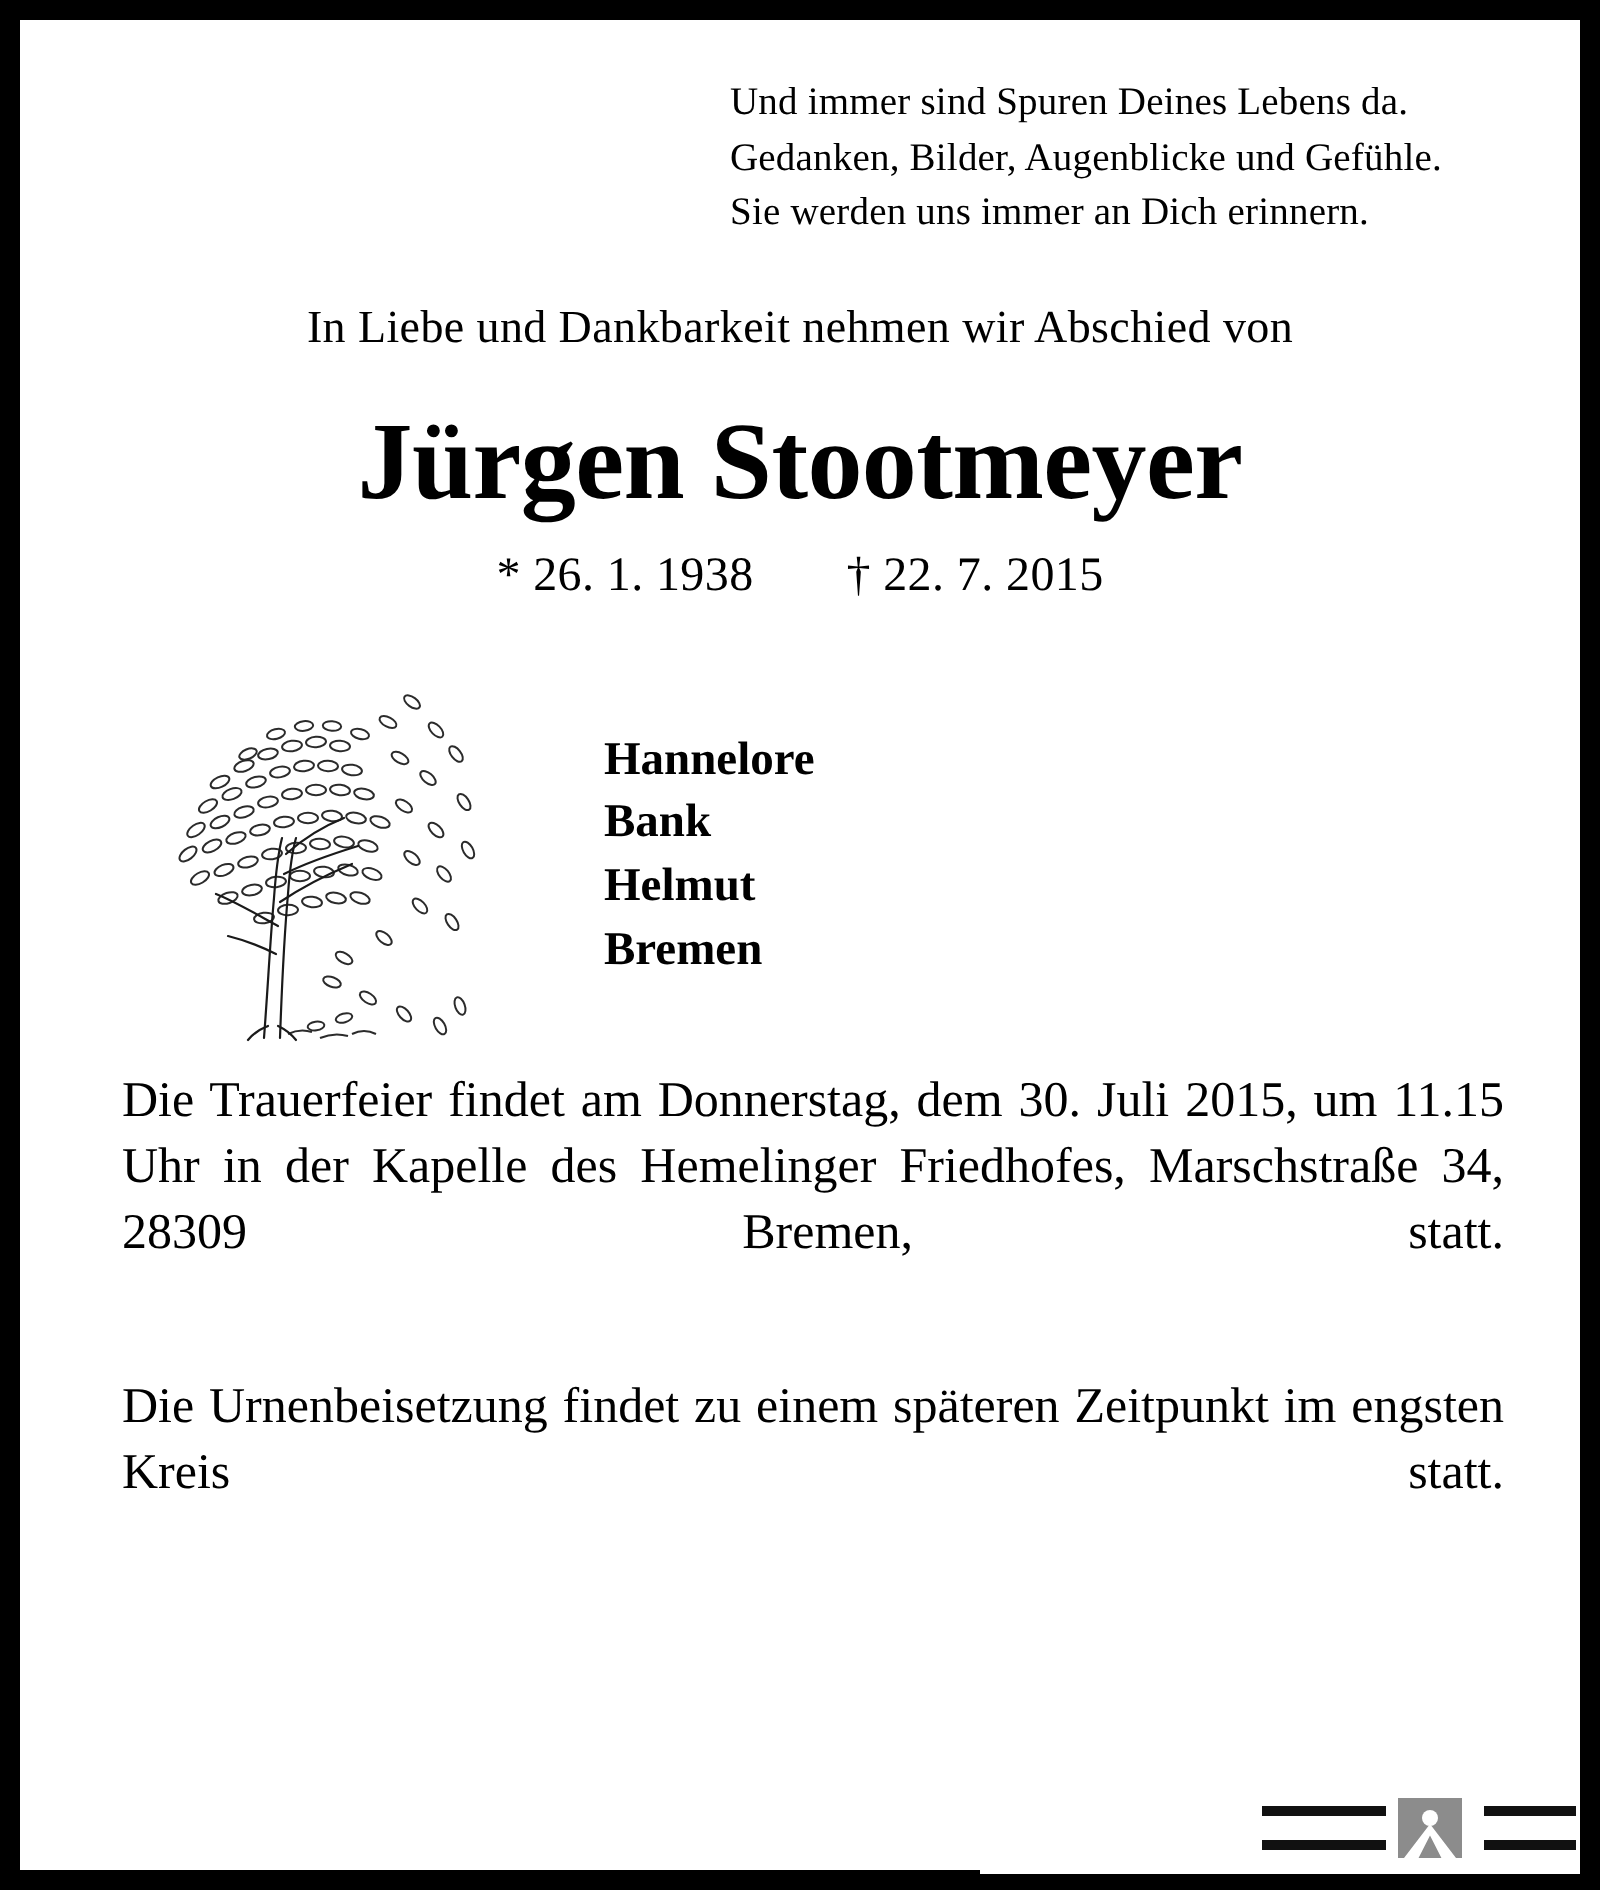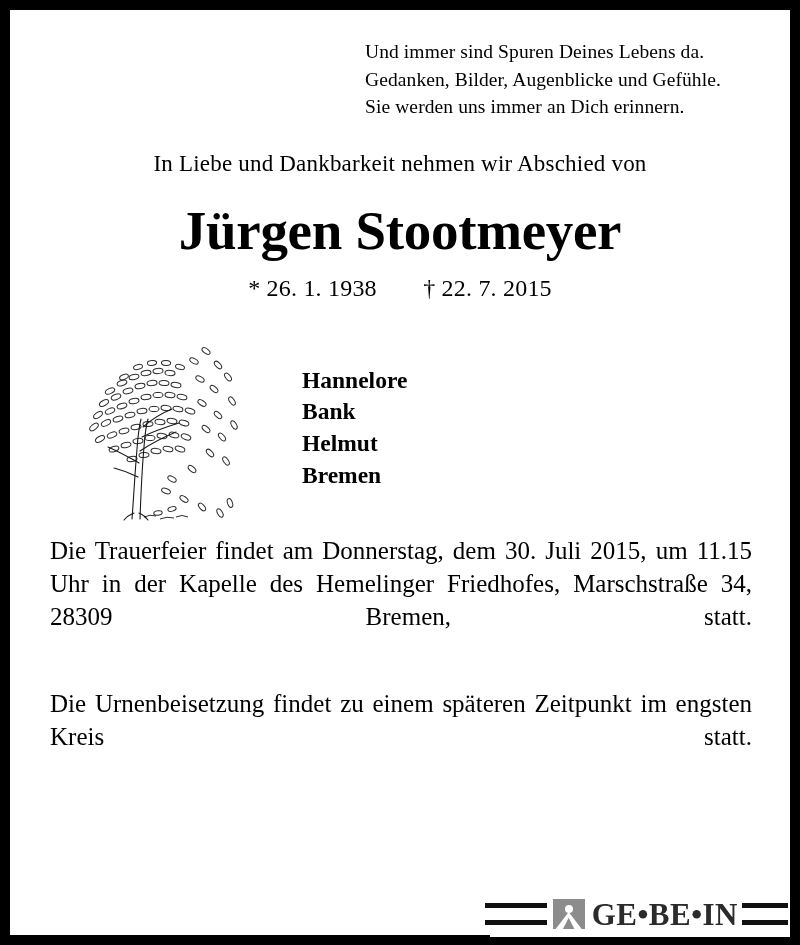--- a/index.html
+++ b/index.html
@@ -102,21 +102,21 @@
     line-height: 1.345;
     white-space: nowrap;
   }
 
   
   #body-text {
     margin-top: 6px;
     padding: 0 8px 0 10px;
   }
   #body-text p {
-    margin: 0 0 22px 0;
+    margin: 0 0 22px 11px;
     font-size: 25px;
     line-height: 1.305;
     text-align: justify;
     text-justify: inter-word;
   }
   #body-text p:last-child { margin-bottom: 0; }
   #body-text p::after {
     content: "";
     display: inline-block;
     width: 100%;
@@ -361,21 +361,20 @@
       <div id="logo-strip">
         <div id="logo-row">
           <span class="logo-bar-left">
             <span></span>
               <span></span>
           </span>
           <span id="logo-mark">
             <span class="fig"></span>
             <span class="arms"></span>
           </span>
-          <span id="logo-text">GE•BE•IN</span>
           <span class="logo-bar-right">
             <span></span>
               <span></span>
           </span>
         </div>
       </div>
 
     </div>
   </div>
 </div>

